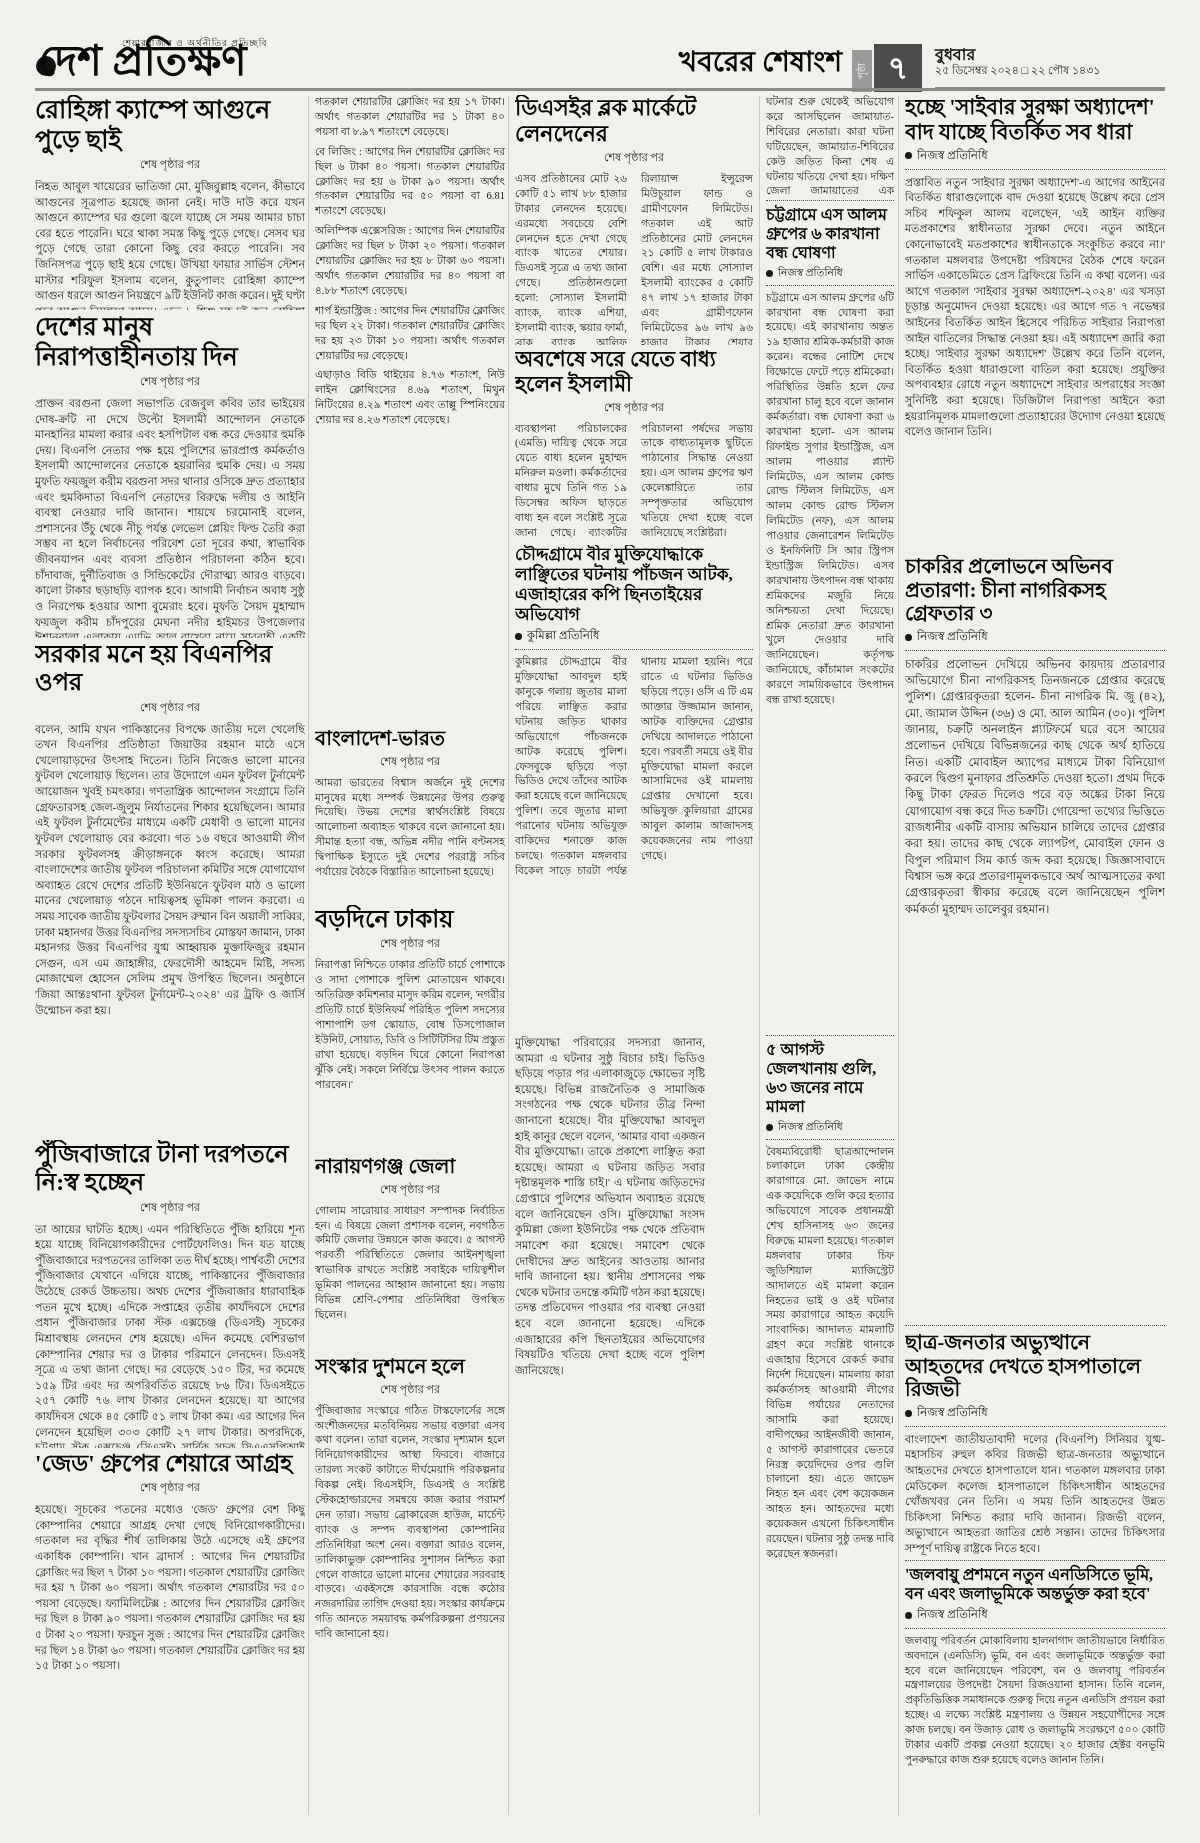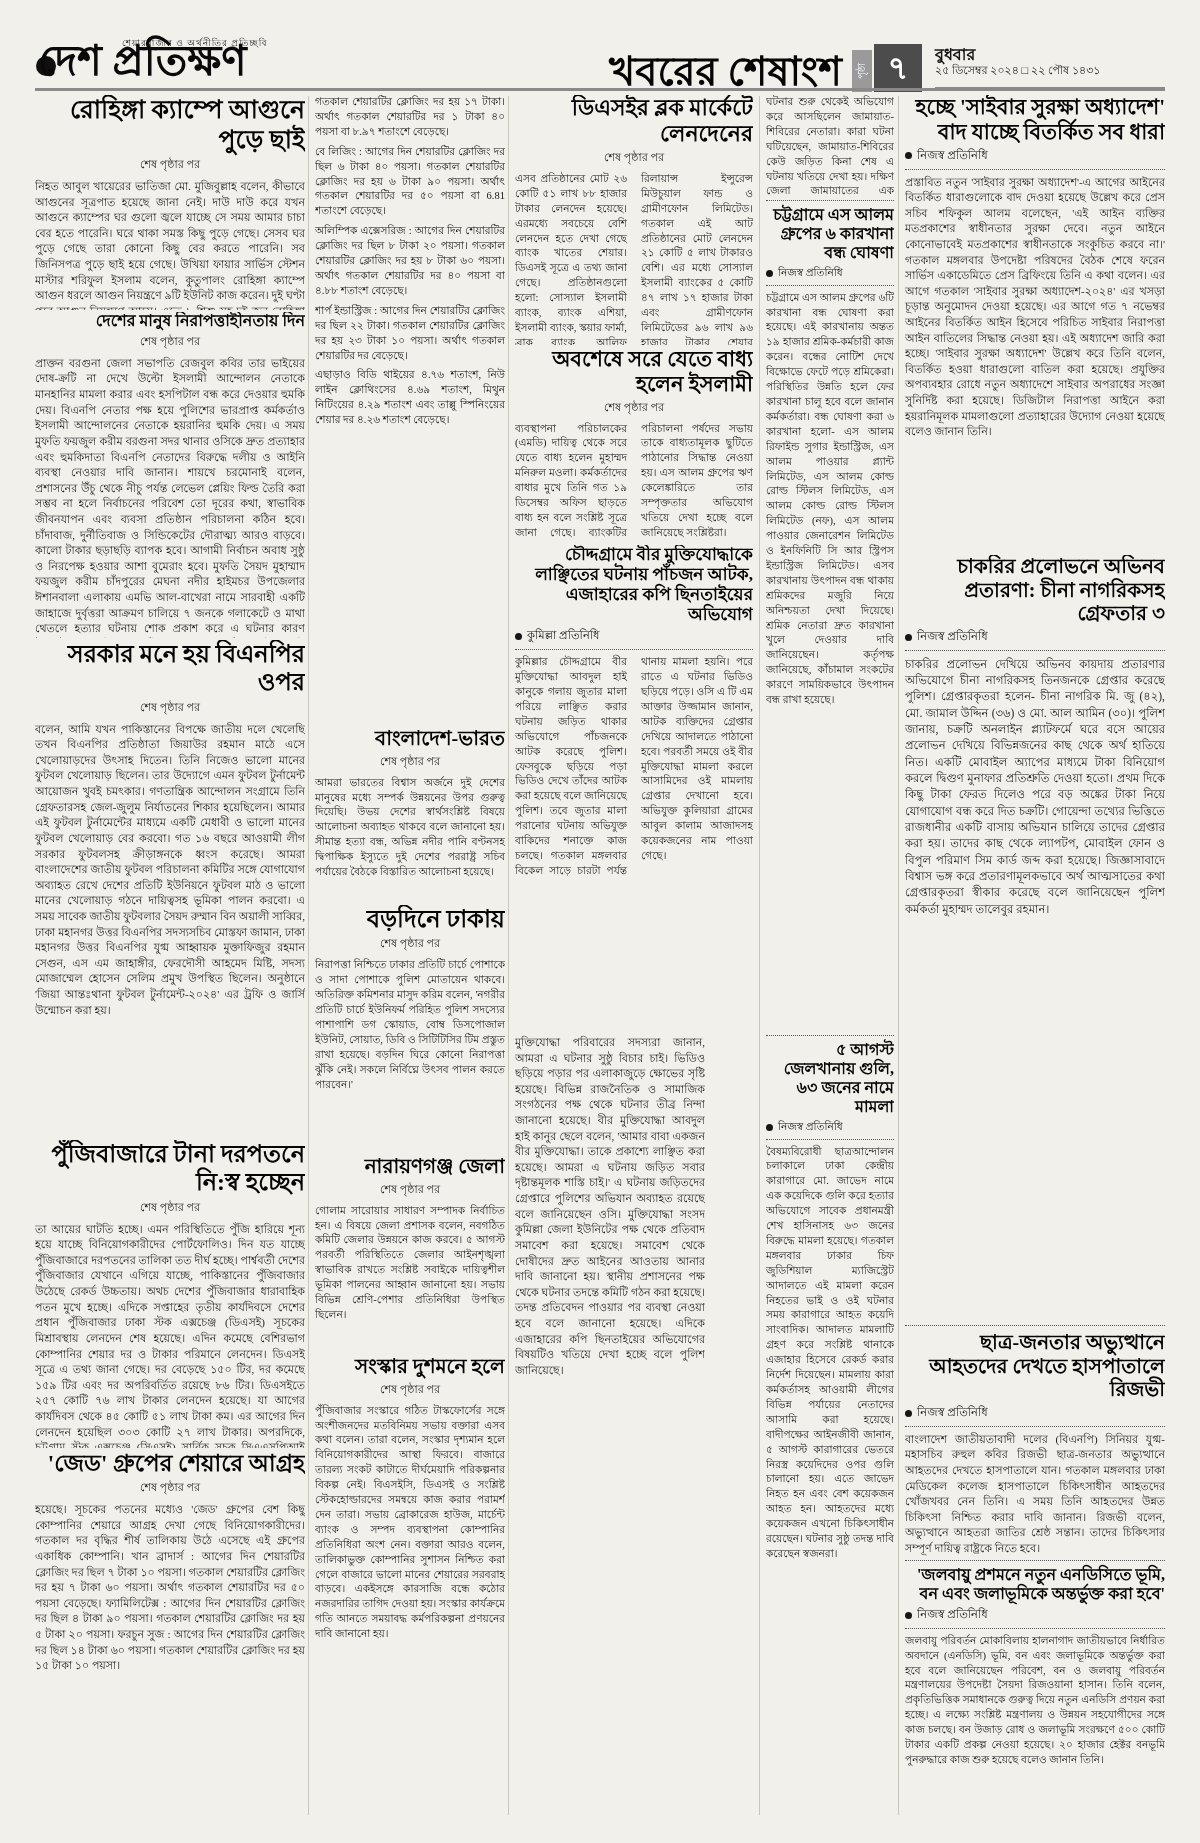--- a/index.html
+++ b/index.html
@@ -2,35 +2,35 @@
 <html lang="bn"><head>
 <meta charset="utf-8">
 <style>
   html,body{margin:0;padding:0}
   body{
     width:1200px;height:1843px;position:relative;
     background:#f2f0eb;color:#151515;
     font-family:"Liberation Serif","DejaVu Serif",serif;
   }
   .art{position:absolute;overflow:hidden}
-  .hl{font-weight:bold;text-align:right;margin:0 0 2px;line-height:1.18;color:#050505}
+  .hl{font-weight:bold;text-align:left;margin:0 0 2px;line-height:1.18;color:#050505}
   .sub{text-align:center;font-size:11px;margin:0 0 4px;color:#222}
   .by{font-size:11.5px;font-weight:normal;border-bottom:1px dotted #555;padding-bottom:3px;margin-bottom:5px;color:#111}
   .by .dot{display:inline-block;width:7px;height:7px;background:#161616;border-radius:50%;margin-right:5px;vertical-align:middle}
   .bd{font-size:11px;line-height:1.42;text-align:justify;color:#1c1c1c}
   .bd-sm{font-size:10.5px}
   .c2{column-count:2;column-gap:14px}
   .stock p{margin:0 0 5px;font-size:10.5px;line-height:1.42;text-align:justify}
   .topdot{border-top:1px dotted #555;padding-top:5px}
   .vr{position:absolute;width:1px;background:#c9c6bd}
   
   .masthead-tag{position:absolute;left:122px;top:36px;font-size:9px;letter-spacing:1px;color:#222}
   .masthead{position:absolute;left:38px;top:40px;font-size:42px;font-weight:bold;color:#0a0a0a;line-height:1;font-family:"Liberation Serif",serif}
   .emblem{position:absolute;left:36px;top:56px;width:20px;height:20px;background:#101010;border-radius:50%}
-  .section-title{position:absolute;left:600px;top:40px;width:242px;text-align:right;font-size:40px;font-weight:bold;color:#050505}
+  .section-title{position:absolute;left:600px;top:40px;width:242px;text-align:right;font-size:28px;font-weight:bold;color:#050505}
   .pg-label{position:absolute;left:852px;top:50px;width:20px;height:42px;color:#fff;font-size:10px;text-align:center;writing-mode:vertical-rl;transform:rotate(180deg);line-height:20px}
   .pg-num{position:absolute;left:874px;top:44px;width:48px;height:48px;color:#fff;font-size:32px;font-weight:bold;text-align:center;line-height:48px}
   .day{position:absolute;left:935px;top:42px;font-size:16px;font-weight:bold}
   .dateline{position:absolute;left:935px;top:62px;font-size:11px;color:#222;width:230px;border-bottom:2px solid #8a8a8a;padding-bottom:6px}
   .mainrule{position:absolute;left:35px;top:88px;width:1130px;height:3px;background:#8a8a8a}
 </style>
 </head>
 <body>
 
 <div>
@@ -51,21 +51,21 @@
 <div class="vr" style="left:759px;top:96px;height:1719px"></div>
 <div class="vr" style="left:898px;top:96px;height:1719px"></div>
 
 <div class="art" style="left:35px;top:95px;width:270px;height:215px">
   <h2 class="hl" style="font-size:25px">রোহিঙ্গা ক্যাম্পে আগুনে পুড়ে ছাই</h2>
   <div class="sub">শেষ পৃষ্ঠার পর</div>
   <div class="bd">নিহত আবুল খায়েরের ভাতিজা মো. মুজিবুল্লাহ বলেন, কীভাবে আগুনের সূত্রপাত হয়েছে জানা নেই। দাউ দাউ করে যখন আগুনে ক্যাম্পের ঘর গুলো জ্বলে যাচ্ছে সে সময় আমার চাচা বের হতে পারেনি। ঘরে থাকা সমস্ত কিছু পুড়ে গেছে। সেসব ঘর পুড়ে গেছে তারা কোনো কিছু বের করতে পারেনি। সব জিনিসপত্র পুড়ে ছাই হয়ে গেছে। উখিয়া ফায়ার সার্ভিস স্টেশন মাস্টার শরিফুল ইসলাম বলেন, কুতুপালং রোহিঙ্গা ক্যাম্পে আগুন ধরলে আগুন নিয়ন্ত্রণে ৯টি ইউনিট কাজ করেন। দুই ঘণ্টা পরে আগুন নিয়ন্ত্রণে আসে। এতে ১ শিশু সহ দুই জন রোহিঙ্গা নিহত হয়েছে। উখিয়া থানার ভারপ্রাপ্ত কর্মকর্তা (ওসি) আরিফ হোসেন বলেন, গতকাল মঙ্গলবার দুপুরের দিকে কুতুপালং লম্বাশিয়া ক্যাম্পে রোহিঙ্গাদের বসতঘরে আগুনের সূত্রপাত হলে তা দ্রুত গতিতে ছড়িয়ে পড়ে। এতে আনুমানিক ১ হাজার ঘর পুড়ে ছাই হয়েছে। এ সময় ঘর থেকে বের হতে না পেরে শিশুসহ ২ জন নিহত হয়। ওসি আরও জানান, নিহতদের মধ্যে একজনের পরিচয় শনাক্ত করা গেলেও বাকি এক শিশুর পরিচয় পাওয়া যায়নি। আগুনের ঘটনা জানার পরে ফায়ার সার্ভিস ও রোহিঙ্গারা আগুন নিয়ন্ত্রণে কাজ করে। প্রায় দুই ঘণ্টা পরে আগুন নিয়ন্ত্রণে আসে।</div>
 </div>
 
 <div class="art" style="left:35px;top:312px;width:270px;height:326px">
-  <h2 class="hl" style="font-size:16px">দেশের মানুষ নিরাপত্তাহীনতায় দিন</h2>
+  <h2 class="hl" style="font-size:25px">দেশের মানুষ নিরাপত্তাহীনতায় দিন</h2>
   <div class="sub">শেষ পৃষ্ঠার পর</div>
   <div class="bd">প্রাক্তন বরগুনা জেলা সভাপতি রেজবুল কবির তার ভাইয়ের দোষ-ক্রটি না দেখে উল্টো ইসলামী আন্দোলন নেতাকে মানহানির মামলা করার এবং হসপিটাল বন্ধ করে দেওয়ার হুমকি দেয়। বিএনপি নেতার পক্ষ হয়ে পুলিশের ভারপ্রাপ্ত কর্মকর্তাও ইসলামী আন্দোলনের নেতাকে হয়রানির হুমকি দেয়। এ সময় মুফতি ফয়জুল করীম বরগুনা সদর থানার ওসিকে দ্রুত প্রত্যাহার এবং হুমকিদাতা বিএনপি নেতাদের বিরুদ্ধে দলীয় ও আইনি ব্যবস্থা নেওয়ার দাবি জানান। শায়খে চরমোনাই বলেন, প্রশাসনের উঁচু থেকে নীচু পর্যন্ত লেভেল প্লেয়িং ফিল্ড তৈরি করা সম্ভব না হলে নির্বাচনের পরিবেশ তো দূরের কথা, স্বাভাবিক জীবনযাপন এবং ব্যবসা প্রতিষ্ঠান পরিচালনা কঠিন হবে। চাঁদাবাজ, দুর্নীতিবাজ ও সিন্ডিকেটের দৌরাত্ম্য আরও বাড়বে। কালো টাকার ছড়াছড়ি ব্যাপক হবে। আগামী নির্বাচন অবাধ সুষ্ঠু ও নিরপেক্ষ হওয়ার আশা বুমেরাং হবে। মুফতি সৈয়দ মুহাম্মাদ ফয়জুল করীম চাঁদপুরের মেঘনা নদীর হাইমচর উপজেলার ঈশানবালা এলাকায় এমভি আল-বাখেরা নামে সারবাহী একটি জাহাজে দুর্বৃত্তরা আক্রমণ চালিয়ে ৭ জনকে গলাকেটে ও মাথা থেতলে হত্যার ঘটনায় শোক প্রকাশ করে এ ঘটনার কারণ উদঘাটনসহ জড়িতদের খুঁজে বের করে কঠিন শাস্তির দাবি জানান। ইসলামী ছাত্র আন্দোলন বাংলাদেশের কেন্দ্রীয় সভাপতি ইউসুফ আহমদ মনসুরের সভাপতিত্বে অনুষ্ঠিত সভায় বক্তব্য রাখেন, সহ-সভাপতি মুহাম্মাদ মুনতাসির আহমদ ও সেক্রেটারী জেনারেল শেখ মাহবুবুর রহমান।</div>
 </div>
 
 <div class="art" style="left:35px;top:640px;width:270px;height:498px">
   <h2 class="hl" style="font-size:24px">সরকার মনে হয় বিএনপির ওপর</h2>
   <div class="sub">শেষ পৃষ্ঠার পর</div>
   <div class="bd">বলেন, আমি যখন পাকিস্তানের বিপক্ষে জাতীয় দলে খেলেছি তখন বিএনপির প্রতিষ্ঠাতা জিয়াউর রহমান মাঠে এসে খেলোয়াড়দের উৎসাহ দিতেন। তিনি নিজেও ভালো মানের ফুটবল খেলোয়াড় ছিলেন। তার উদ্যোগে এমন ফুটবল টুর্নামেন্ট আয়োজন খুবই চমৎকার। গণতান্ত্রিক আন্দোলন সংগ্রামে তিনি গ্রেফতারসহ জেল-জুলুম নির্যাতনের শিকার হয়েছিলেন। আমার এই ফুটবল টুর্নামেন্টের মাধ্যমে একটি মেধাবী ও ভালো মানের ফুটবল খেলোয়াড় বের করবো। গত ১৬ বছরে আওয়ামী লীগ সরকার ফুটবলসহ ক্রীড়াঙ্গনকে ধ্বংস করেছে। আমরা বাংলাদেশের জাতীয় ফুটবল পরিচালনা কমিটির সঙ্গে যোগাযোগ অব্যাহত রেখে দেশের প্রতিটি ইউনিয়নে ফুটবল মাঠ ও ভালো মানের খেলোয়াড় গঠনে দায়িত্বসহ ভূমিকা পালন করবো। এ সময় সাবেক জাতীয় ফুটবলার সৈয়দ রুম্মান বিন অয়ালী সাব্বির, ঢাকা মহানগর উত্তর বিএনপির সদস্যসচিব মোস্তফা জামান, ঢাকা মহানগর উত্তর বিএনপির যুগ্ম আহ্বায়ক মুক্তাফিজুর রহমান সেগুন, এস এম জাহাঙ্গীর, ফেরদৌসী আহমেদ মিষ্টি, সদস্য মোজাম্মেল হোসেন সেলিম প্রমুখ উপস্থিত ছিলেন। অনুষ্ঠানে 'জিয়া আন্তঃথানা ফুটবল টুর্নামেন্ট-২০২৪' এর ট্রফি ও জার্সি উন্মোচন করা হয়।</div>
 </div>
 

